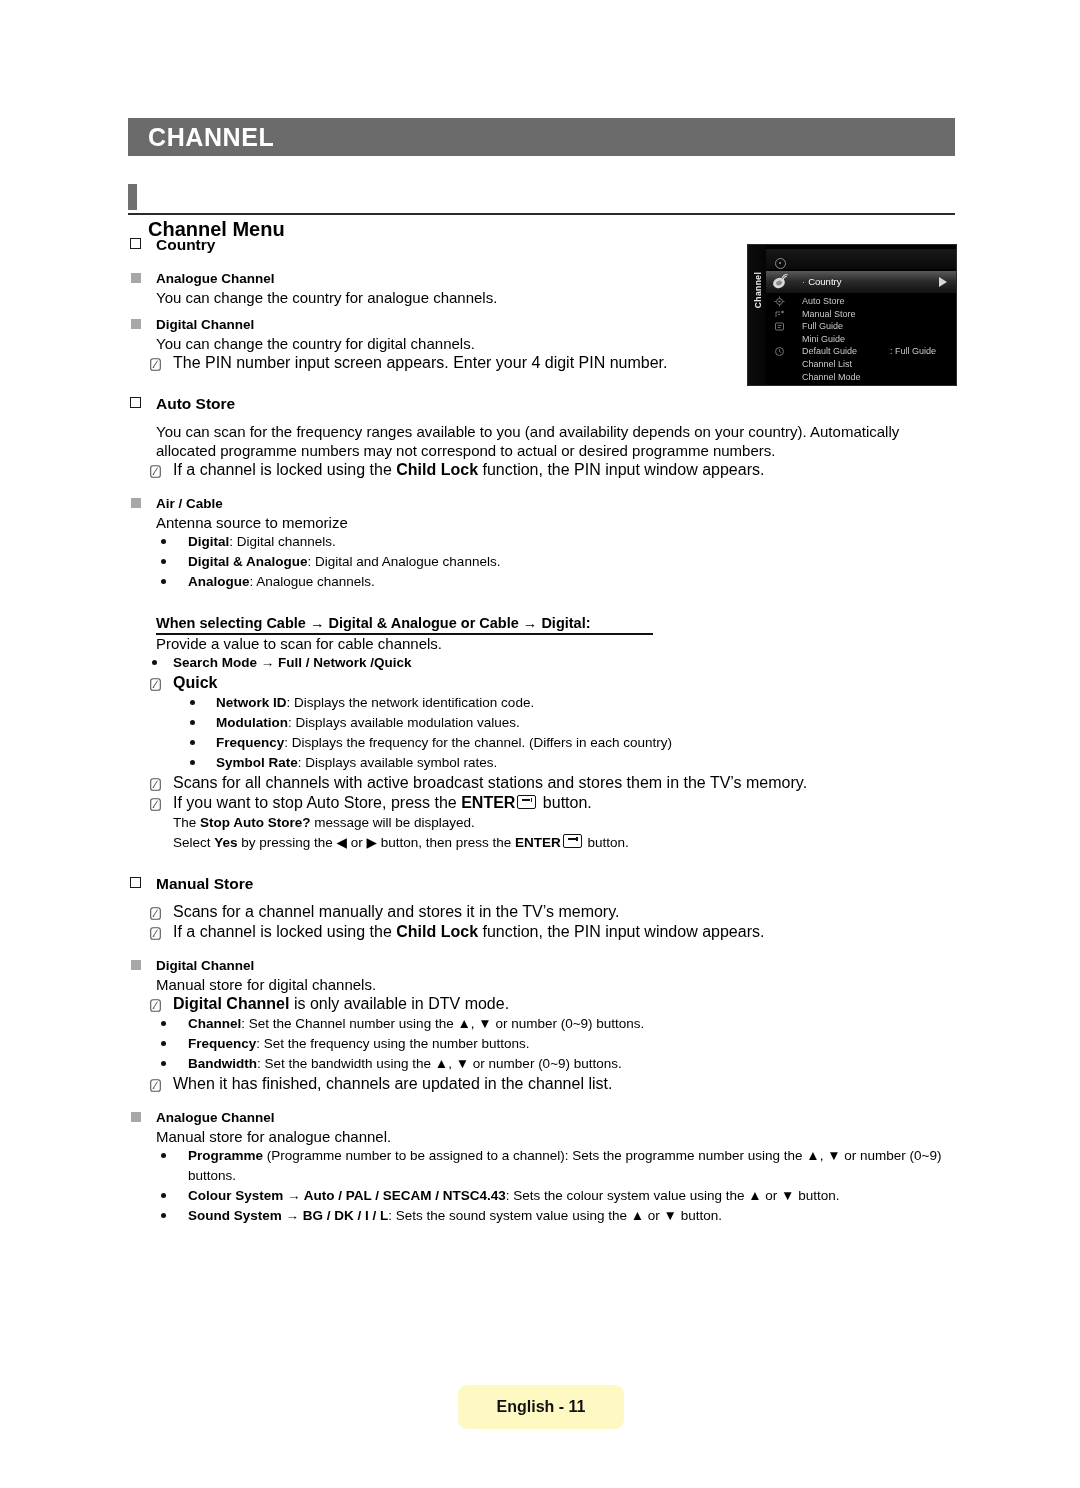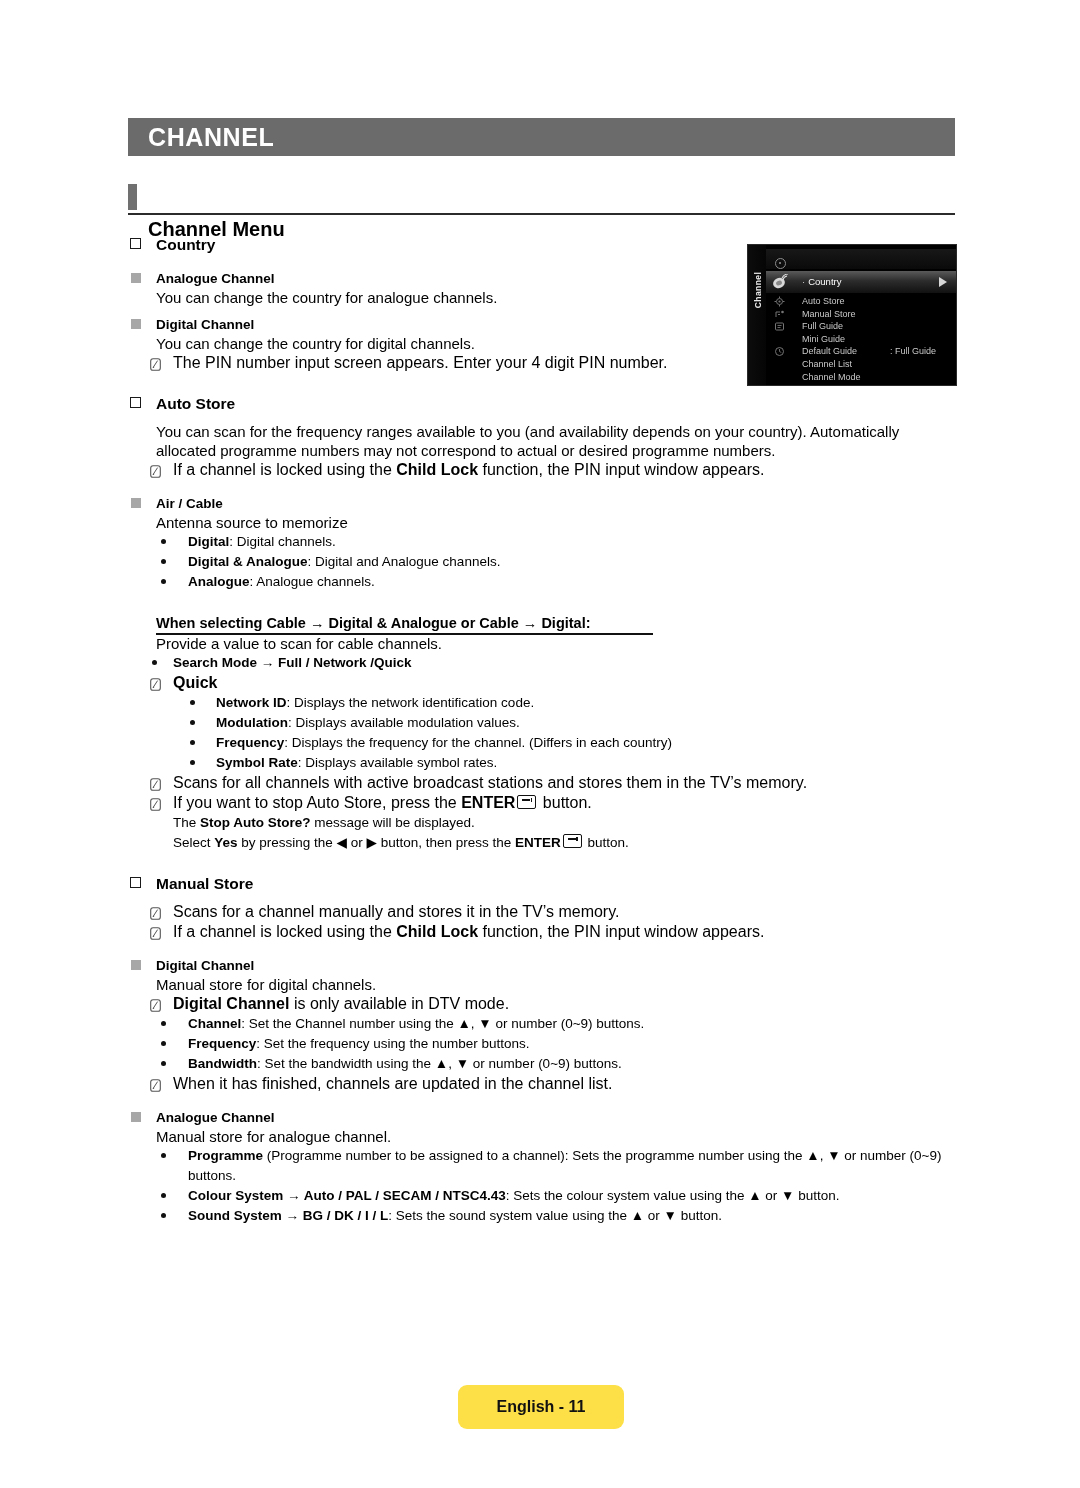--- a/index.html
+++ b/index.html
@@ -338,21 +338,21 @@
     opacity: 0.62;
   }
 
   
   .footer {
     position: absolute;
     left: 458px;
     top: 1385px;
     width: 166px;
     height: 44px;
-    background: #fde047;
+    background: #fef9c3;
     border-radius: 9px;
     display: flex;
     align-items: center;
     justify-content: center;
   }
   .footer-text {
     font-size: 16px;
     font-weight: bold;
     color: #111111;
   }

